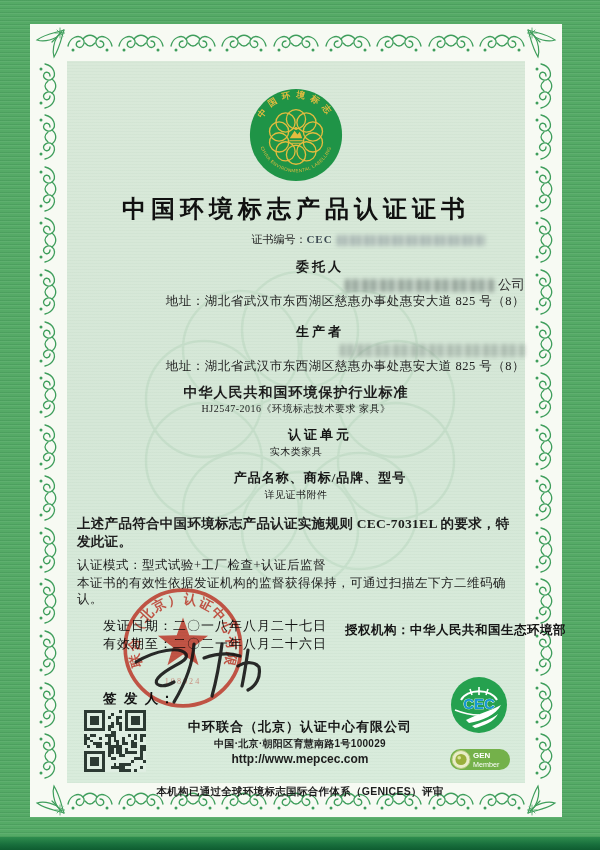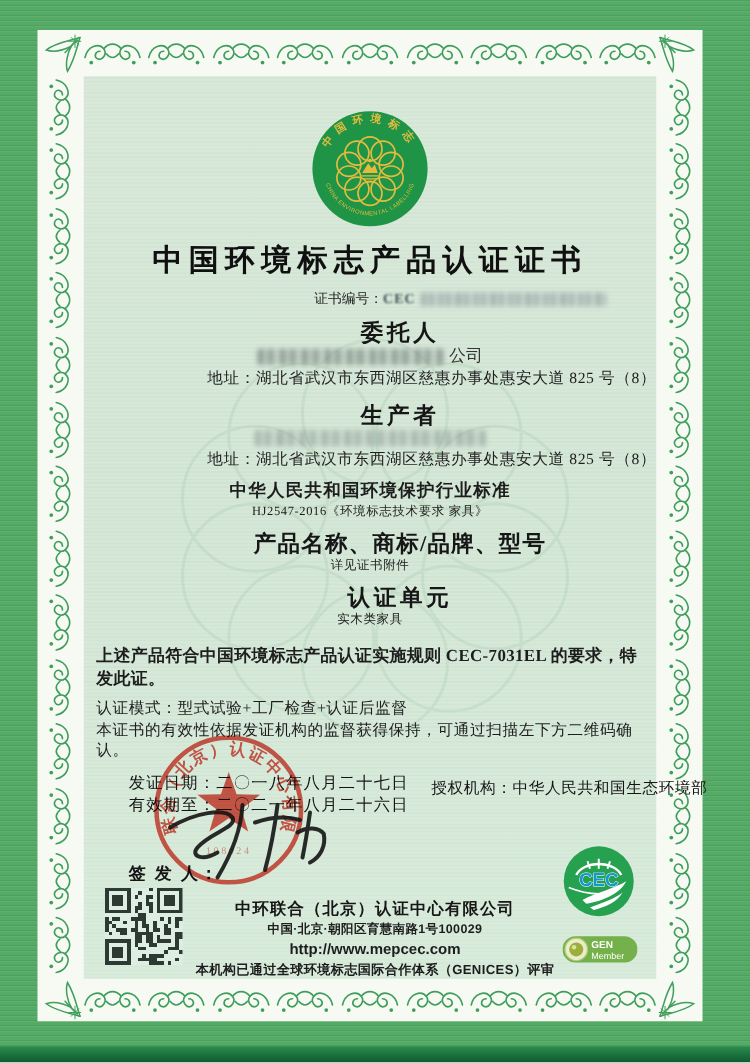--- a/index.html
+++ b/index.html
@@ -28,41 +28,41 @@
   .content{position:absolute;left:67px;top:61px;width:458px;padding-top:26px;text-align:center;}
   .logo-wrap{height:96px;display:flex;justify-content:center;}
   .cert-title{margin-top:10px;font-size:24px;font-weight:bold;letter-spacing:5px;color:#101010;line-height:32px;}
   .certno-line{margin-top:6px;font-size:11px;transform:translateX(72px);line-height:16px;color:#222;}
   .certno-prefix{font-family:"Liberation Serif",serif;font-weight:bold;letter-spacing:1px;filter:blur(.7px);color:#3c4a52;}
   .redact{display:inline-block;vertical-align:middle;border-radius:2px;filter:blur(2.2px);opacity:.6;
     background:repeating-linear-gradient(90deg,#76838b 0 3px,#b7c2bf 3px 6px,#8b989b 6px 10px,#c4cec9 10px 14px);}
   .r-certno{width:148px;height:11px;margin-left:4px;}
   .r-name{height:13px;background:repeating-linear-gradient(90deg,#5f6a66 0 4px,#a9b6ae 4px 8px,#707d78 8px 13px,#bcc7bf 13px 18px);}
   .sec{margin-top:10px;}
-  .sec-h{font-size:18px;font-weight:bold;letter-spacing:3px;line-height:19px;color:#161616;padding-left:48px;}
-  .sec-name{font-size:14px;line-height:17px;}
+  .sec-h{font-size:13px;font-weight:bold;letter-spacing:3px;line-height:19px;color:#161616;padding-left:48px;}
+  .sec-name{font-size:14px;line-height:17px;text-align:right;}
   .name-suffix{font-size:13.5px;filter:blur(.5px);color:#333;}
   .sec-addr{font-size:12.5px;line-height:16px;letter-spacing:.5px;color:#1f1f1f;text-align:right;}
   .std1{font-size:14px;font-weight:bold;letter-spacing:1px;line-height:17px;}
   .std2{font-size:10px;line-height:16px;letter-spacing:.5px;}
   .statement{margin-top:12px;text-align:left;padding:0 10px;font-size:13.5px;font-weight:bold;line-height:18px;letter-spacing:.3px;}
   .modeline{margin-top:6px;text-align:left;padding:0 10px;font-size:12.5px;line-height:16px;letter-spacing:.5px;}
   .validline{margin-top:2px;text-align:left;padding:0 10px;font-size:12.5px;line-height:16px;letter-spacing:.5px;}
 
   .dates{position:absolute;left:103px;top:617px;font-size:13px;line-height:17.5px;letter-spacing:1px;font-weight:normal;color:#141414;}
-  .authority{position:absolute;left:345px;top:622px;font-size:12.5px;letter-spacing:.5px;font-weight:normal;color:#141414;}
+  .authority{position:absolute;left:345px;top:622px;font-size:12.5px;letter-spacing:.5px;font-weight:bold;color:#141414;}
   .signer{position:absolute;left:103px;top:690px;font-size:13.5px;font-weight:bold;letter-spacing:2px;color:#141414;}
   .stamp{position:absolute;left:112px;top:577px;mix-blend-mode:multiply;opacity:.88;}
   .signature{position:absolute;left:128px;top:632px;}
   .qr{position:absolute;left:84px;top:710px;width:62px;height:62px;}
   .footer-c{position:absolute;left:140px;top:719px;width:320px;text-align:center;}
   .f-company{font-size:13px;font-weight:bold;letter-spacing:1px;font-family:"Liberation Sans",sans-serif;color:#161616;line-height:16px;}
   .f-addr{font-size:10px;margin-top:3px;font-family:"Liberation Sans",sans-serif;font-weight:bold;letter-spacing:.3px;line-height:12px;}
   .f-url{font-size:12px;font-weight:bold;font-family:"Liberation Sans",sans-serif;margin-top:2px;line-height:15px;}
-  .f-note{font-size:10.5px;margin-top:3px;font-family:"Liberation Sans",sans-serif;font-weight:bold;letter-spacing:.3px;line-height:13px;}
+  .f-note{font-size:10.5px;margin-top:18px;font-family:"Liberation Sans",sans-serif;font-weight:bold;letter-spacing:.3px;line-height:13px;}
   .cec-logo{position:absolute;left:450px;top:676px;}
   .gen-badge{position:absolute;left:450px;top:748px;}
 </style>
 </head>
 <body>
 
 <div class="page">
 
   <div class="band"></div>
   <div class="panel"></div>
@@ -639,27 +639,27 @@
       <div class="sec-addr">地址：湖北省武汉市东西湖区慈惠办事处惠安大道 825 号（8）</div>
     </div>
 
 
     <div class="sec">
       <div class="std1">中华人民共和国环境保护行业标准</div>
       <div class="std2">HJ2547-2016《环境标志技术要求 家具》</div>
     </div>
 
     <div class="sec" style="margin-top:8px;">
+      <div class="sec-h">认证单元</div>
+      <div class="std2">实木类家具</div>
+    </div>
+
+    <div class="sec" style="margin-top:8px;">
       <div class="sec-h" style="letter-spacing:1px;">产品名称、商标/品牌、型号</div>
       <div class="std2">详见证书附件</div>
-    </div>
-
-    <div class="sec" style="margin-top:8px;">
-      <div class="sec-h">认证单元</div>
-      <div class="std2">实木类家具</div>
     </div>
 
     <div class="statement">上述产品符合中国环境标志产品认证实施规则 CEC-7031EL 的要求，特发此证。</div>
     <div class="modeline">认证模式：型式试验+工厂检查+认证后监督</div>
     <div class="validline">本证书的有效性依据发证机构的监督获得保持，可通过扫描左下方二维码确认。</div>
   </div>
 
   <div class="dates">
     <div>发证日期：二〇一八年八月二十七日</div>
     <div>有效期至：二〇二一年八月二十六日</div>

